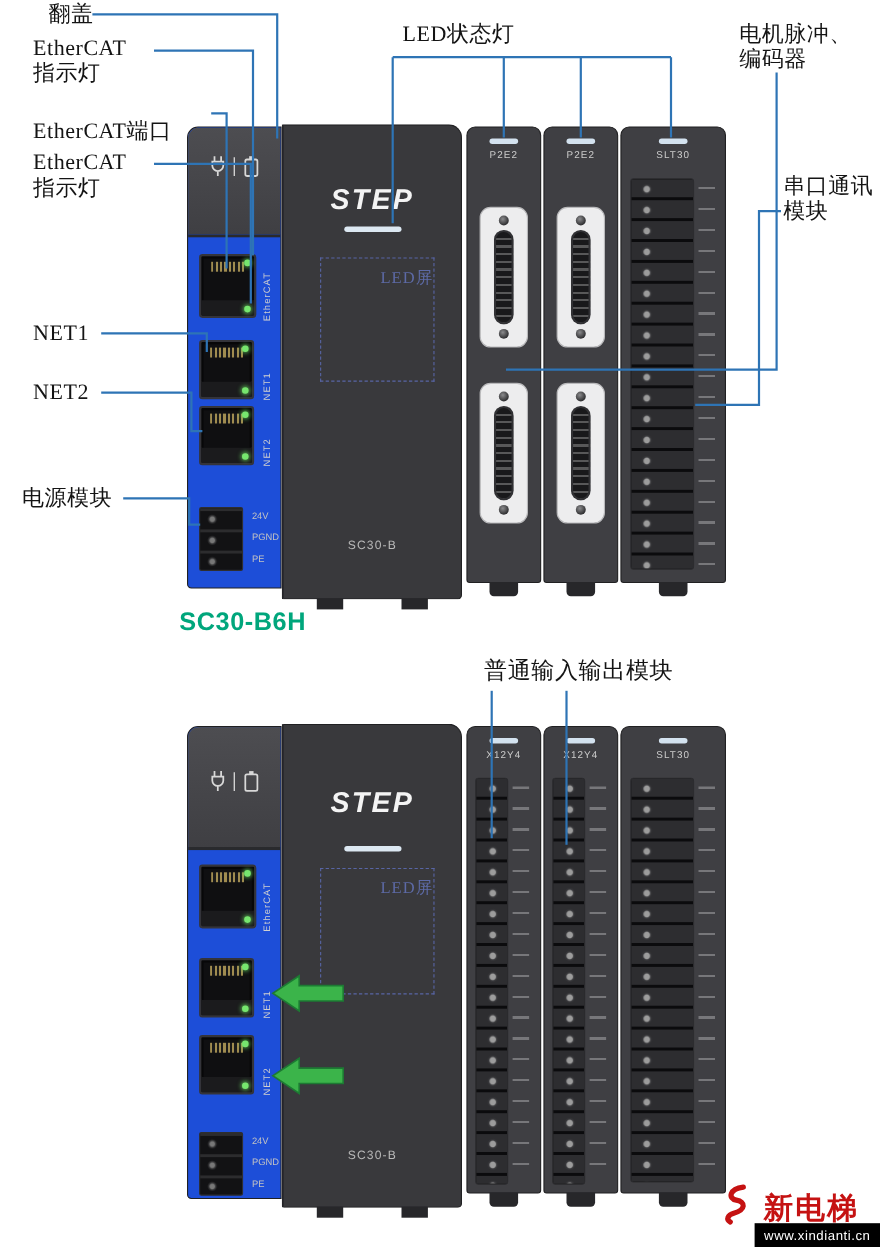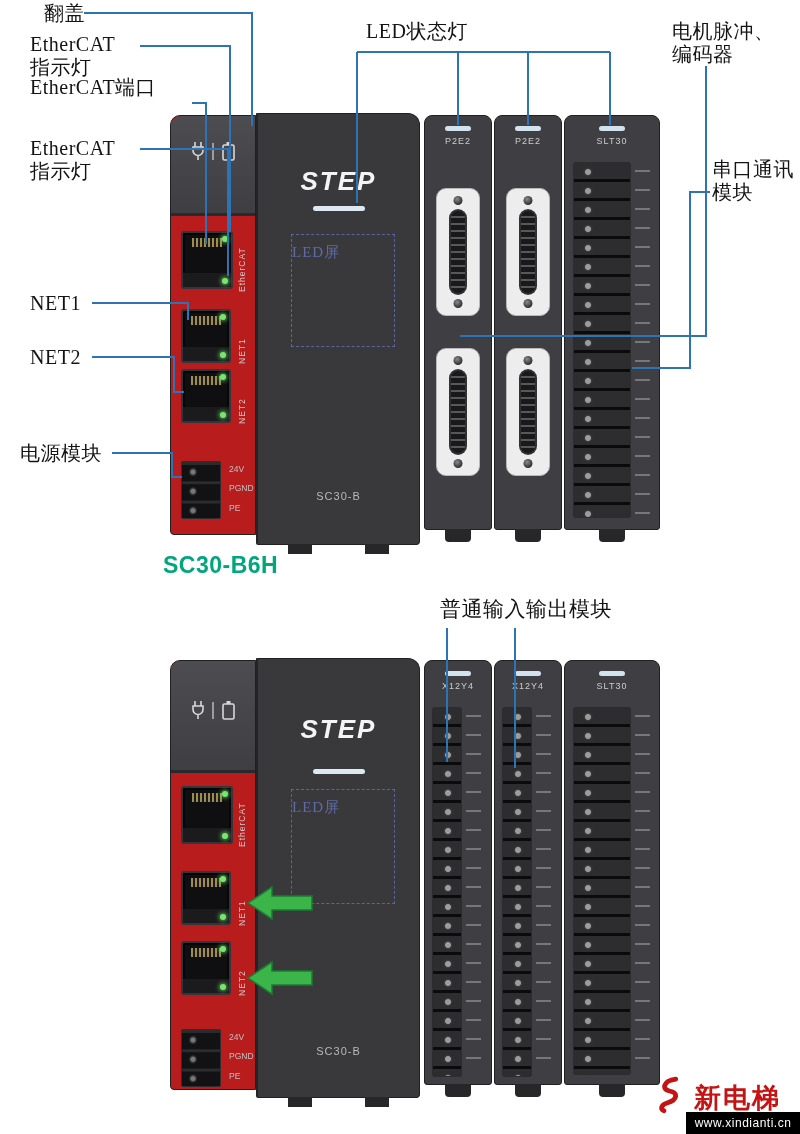--- a/index.html
+++ b/index.html
@@ -14,21 +14,21 @@
   .caption { position:absolute; font-weight:bold; font-size:23px; letter-spacing:.5px;
              color:var(--caption,#00a67c); }
   .ip { position:absolute; font-family:"Liberation Serif","DejaVu Serif",serif; font-size:21px;
         letter-spacing:1.5px; color:var(--ip,#e05a00); white-space:nowrap; }
 
   
   .device { position:absolute; }
   #dev-a { left:170px; top:113px; width:492px; height:445px; }
   #dev-b { left:170px; top:658px; width:492px; height:450px; }
 
-  .lmod { position:absolute; left:0; top:2px; width:86px; background:#b91c1c;
+  .lmod { position:absolute; left:0; top:2px; width:86px; background:#1d4ed8;
           border:1px solid #202022; border-radius:10px 0 0 4px; }
   .dev-a .lmod { height:420px; } .dev-b .lmod { height:430px; }
   .flipcover { position:absolute; left:0; top:0; width:100%; height:100px;
                background:linear-gradient(180deg,#4d4d51,#3f3f43);
                border-bottom:3px solid #292a2d; border-radius:10px 0 0 0; }
   .dev-b .flipcover { height:112px; }
   .cover-icons { position:absolute; left:15px; top:24px; }
   .dev-b .cover-icons { top:38px; }
 
   .rj45 { position:absolute; left:10px; width:52px; height:58px; background:#0f0f11;
@@ -63,21 +63,21 @@
          border:1px solid #202022; border-left:2px solid #242428; border-radius:0 12px 4px 2px; }
   .dev-a .cpu{height:432px} .dev-b .cpu{height:440px}
   .brand { position:absolute; top:52px; width:100%; text-align:center; color:#f4f4f4;
            font-weight:bold; font-style:italic; font-size:26px; letter-spacing:2px; }
   .dev-b .brand{top:55px}
   .statusline { position:absolute; left:50%; transform:translateX(-50%); width:52px; height:5px;
                 border-radius:2.5px; background:#dce8f2; }
   .dev-a .statusline{top:92px} .dev-b .statusline{top:110px}
   .ledbox { position:absolute; left:33px; width:104px; border:1.5px dashed #5865a5; }
   .dev-a .ledbox{top:120px;height:113px} .dev-b .ledbox{top:130px;height:115px}
-  .ledbox span { display:block; margin-top:8px; text-align:left;
+  .ledbox span { display:block; margin-top:8px; text-align:right;
                  font-family:"Liberation Serif","DejaVu Serif",serif; font-size:15px; color:#5d6aa6; letter-spacing:1px; }
   .model { position:absolute; width:100%; text-align:center; font-size:11px; letter-spacing:1px; color:#b8b8b8; }
   .dev-a .model{bottom:42px} .dev-b .model{bottom:40px}
   .cfoot { position:absolute; bottom:-10px; width:24px; height:10px; background:#27272a; }
   .cfoot.f1{left:30px} .cfoot.f2{right:30px}
 
   .xmod { position:absolute; top:2px; background:#3f3f43; border:1px solid #202022;
           border-radius:8px 8px 3px 3px; }
   .m1{left:254px;width:68px} .m2{left:324px;width:68px} .m3{left:394px;width:96px}
   .dev-a .xmod{height:415px} .dev-b .xmod{height:425px}
@@ -300,21 +300,21 @@
     <path class="cl" d="M515 628 V768"></path>
     <polygon class="arrowpoly" points="312,896 272,896 272,887 248,903 272,919 272,910 312,910"></polygon>
     <polygon class="arrowpoly" points="312,971 272,971 272,962 248,978 272,994 272,985 312,985"></polygon>
   </svg>
 
   <div class="callout" style="left:44px;top:2px">翻盖</div>
   <div class="callout" style="left:30px;top:33px">
     <span class="ln">EtherCAT</span>
     <span class="ln">指示灯</span>
   </div>
-  <div class="callout" style="left:30px;top:76px">EtherCAT端口</div>
+  <div class="callout" style="left:30px;top:108px">EtherCAT端口</div>
   <div class="callout" style="left:30px;top:137px">
     <span class="ln">EtherCAT</span>
     <span class="ln">指示灯</span>
   </div>
   <div class="callout" style="left:30px;top:292px">NET1</div>
   <div class="callout" style="left:30px;top:346px">NET2</div>
   <div class="callout" style="left:20px;top:442px">电源模块</div>
   <div class="callout" style="left:366px;top:20px">LED状态灯</div>
   <div class="callout" style="left:672px;top:20px">
     <span class="ln">电机脉冲、</span>

